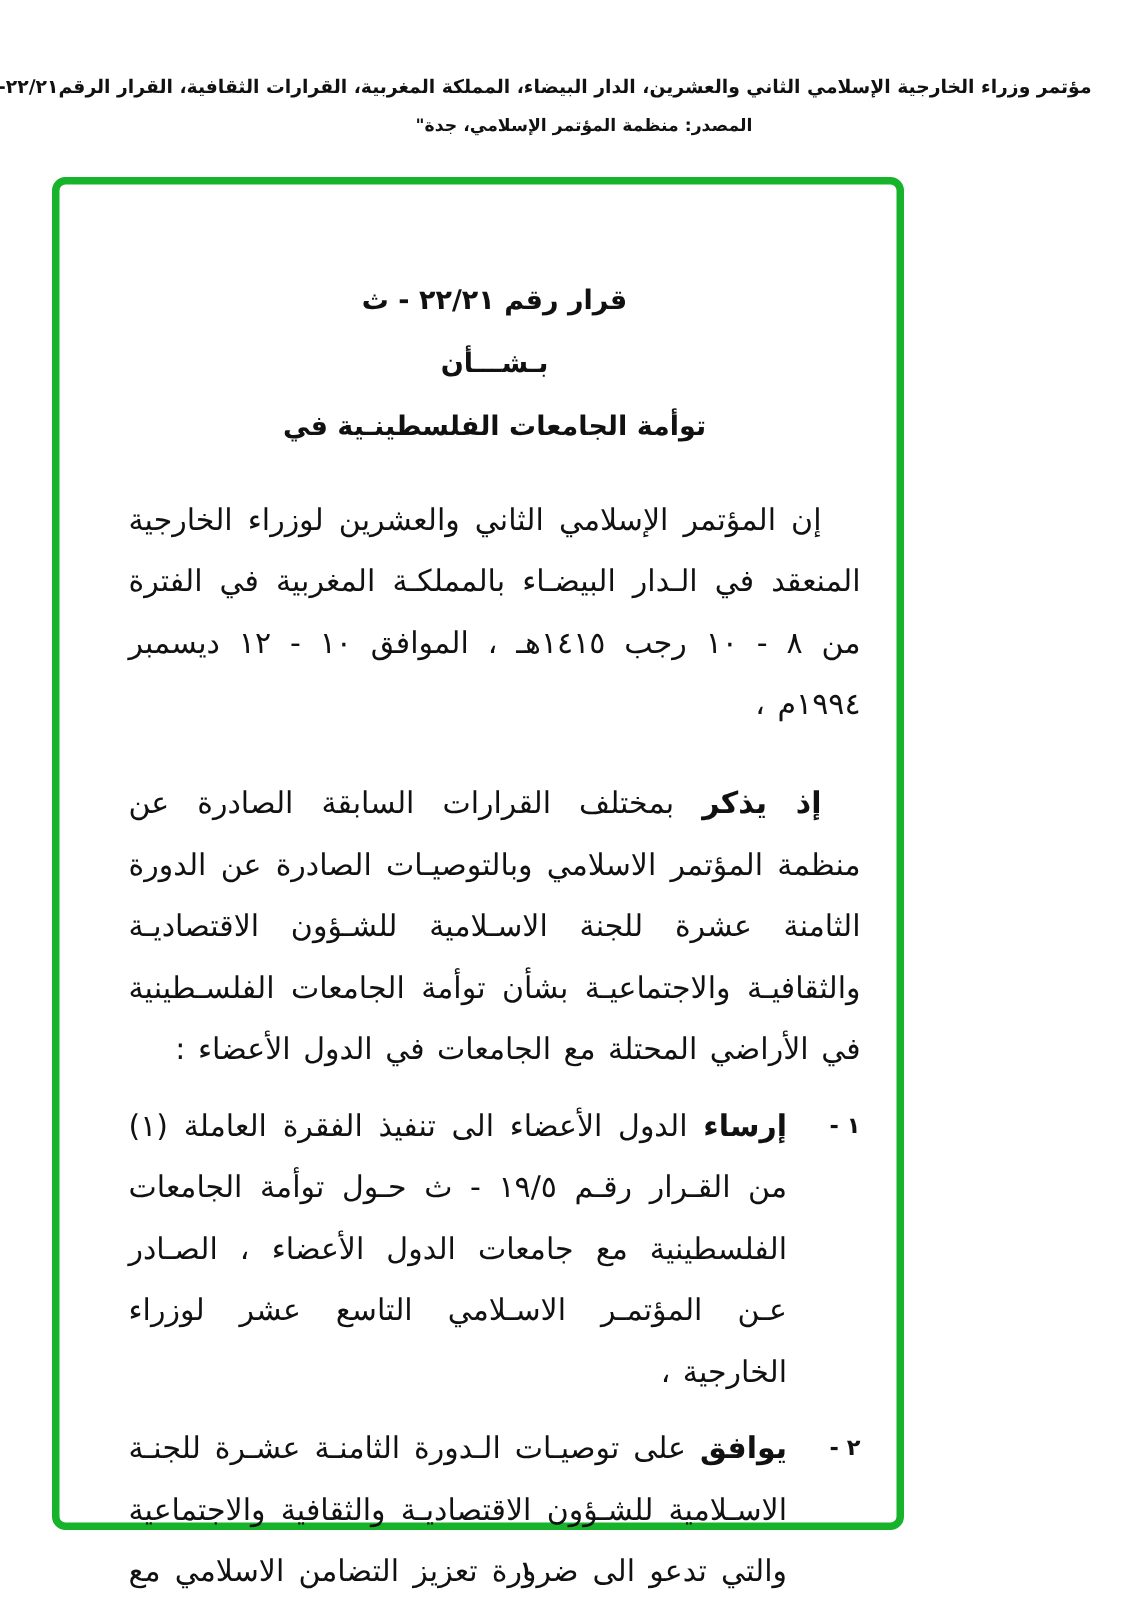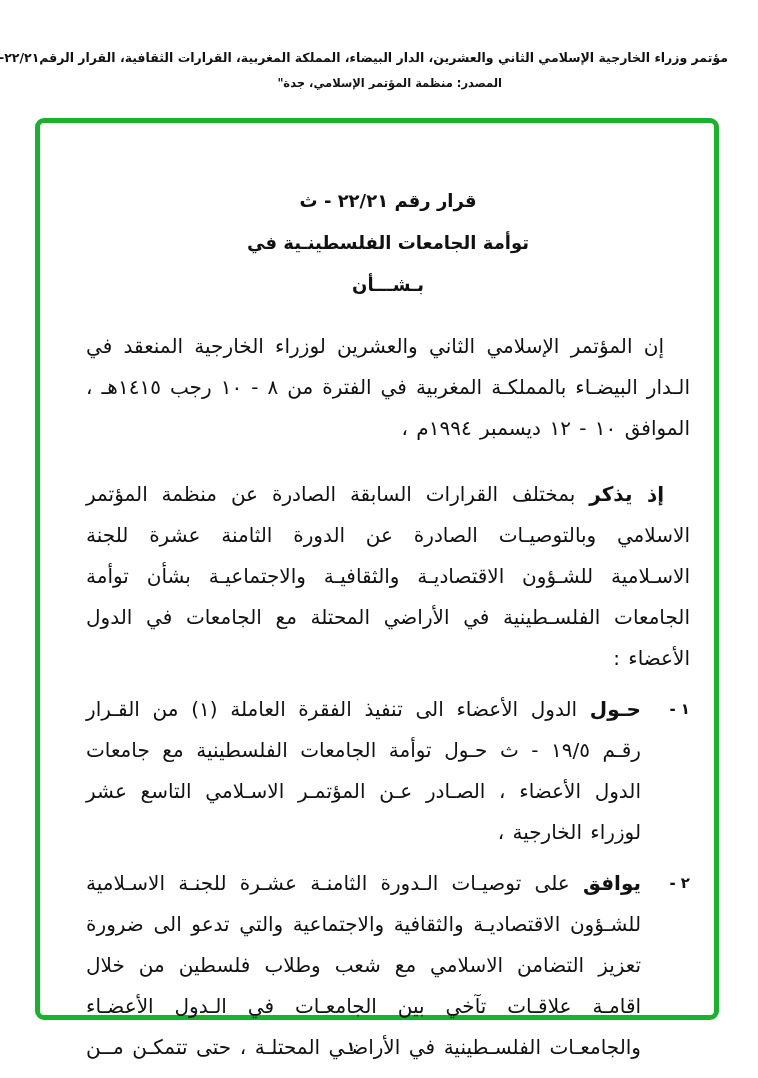--- a/index.html
+++ b/index.html
@@ -20,21 +20,21 @@
     text-align:right; padding:0 30px;
     white-space:nowrap;
   }
   .header-line2 {
     font-weight:bold; font-size:11.5px; line-height:15px;
     text-align:right; padding-right:256px; margin-top:10px;
   }
   
   .green-box {
     position:absolute; left:35px; top:118px;
-    width:684px; height:902px;
+    width:568px; height:902px;
     border:5px solid #17b32a; border-radius:9px;
     box-sizing:border-box;
     padding:57px 24px 0 46px;
   }
   .title-block {
     text-align:center; font-weight:bold;
     font-size:18px; line-height:42px;
   }
   .para {
     font-size:20px; line-height:41px;
@@ -62,36 +62,36 @@
 
   <div class="header">
     <div class="header-line1">مؤتمر وزراء الخارجية الإسلامي الثاني والعشرين، الدار البيضاء، المملكة المغربية، القرارات الثقافية، القرار الرقم٢٢/٢١-ث</div>
     <div class="header-line2">المصدر: منظمة المؤتمر الإسلامي، جدة"</div>
   </div>
 
   <div class="green-box">
 
     <div class="title-block">
       <div>قرار رقم ٢٢/٢١ - ث</div>
+      <div>بـشـــأن</div>
       <div>توأمة الجامعات الفلسطينـية في</div>
-      <div>بـشـــأن</div>
     </div>
 
     <div class="para preamble">إن المؤتمر الإسلامي الثاني والعشرين لوزراء الخارجية المنعقد في الـدار البيضـاء بالمملكـة المغربية في الفترة من ٨ - ١٠ رجب ١٤١٥هـ ، الموافق ١٠ - ١٢ ديسمبر ١٩٩٤م ،</div>
 
     <div class="para recall">
       <span class="lead">إذ يذكر</span><span> بمختلف القرارات السابقة الصادرة عن منظمة المؤتمر الاسلامي وبالتوصيـات الصادرة عن الدورة الثامنة عشرة للجنة الاسـلامية للشـؤون الاقتصاديـة والثقافيـة والاجتماعيـة بشأن توأمة الجامعات الفلسـطينية في الأراضي المحتلة مع الجامعات في الدول الأعضاء :</span>
     </div>
 
     <div class="items">
 
       <div class="item">
         <span class="item-num">١ -</span>
         <div class="para item-body">
-          <span class="lead">حـول</span><span> الدول الأعضاء الى تنفيذ الفقرة العاملة (١) من القـرار رقـم ١٩/٥ - ث حـول توأمة الجامعات الفلسطينية مع جامعات الدول الأعضاء ، الصـادر عـن المؤتمـر الاسـلامي التاسع عشر لوزراء الخارجية ،</span>
+          <span class="lead">إرساء</span><span> الدول الأعضاء الى تنفيذ الفقرة العاملة (١) من القـرار رقـم ١٩/٥ - ث حـول توأمة الجامعات الفلسطينية مع جامعات الدول الأعضاء ، الصـادر عـن المؤتمـر الاسـلامي التاسع عشر لوزراء الخارجية ،</span>
         </div>
       </div>
 
       <div class="item">
         <span class="item-num">٢ -</span>
         <div class="para item-body">
           <span class="lead">يوافق</span><span> على توصيـات الـدورة الثامنـة عشـرة للجنـة الاسـلامية للشـؤون الاقتصاديـة والثقافية والاجتماعية والتي تدعو الى ضرورة تعزيز التضامن الاسلامي مع شعب وطلاب فلسطين من خلال اقامـة علاقـات تآخي بين الجامعـات في الـدول الأعضـاء والجامعـات الفلسـطينية في الأراضـي المحتلـة ، حتى تتمكـن مــن مواجهـة المصــاعب الــتي تقابلهـا والمخططات الاسرائيلية الرامية الى عرقلة سير أعمالها، ومن أجل تمكينها من أداء رسـالتها التربوية على أكمل وجه ، والمساهمة في إرساء السـلطة الوطنية الفلسـطينية .</span>
         </div>
       </div>
 

